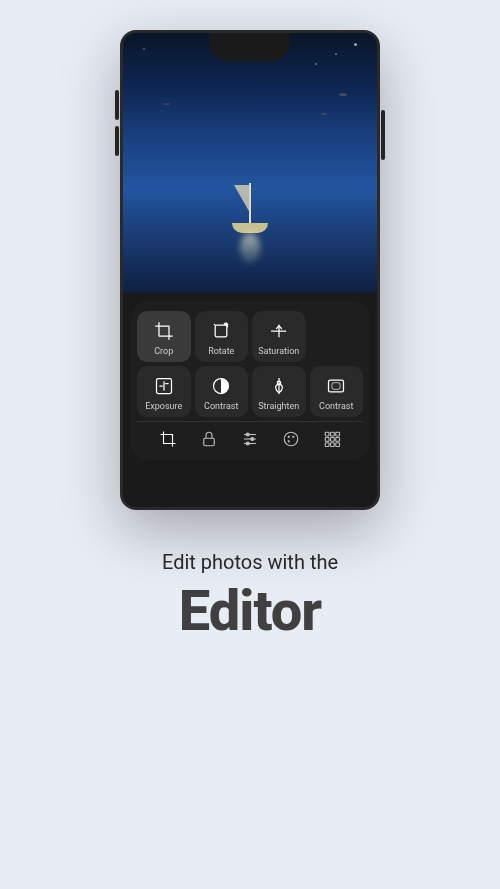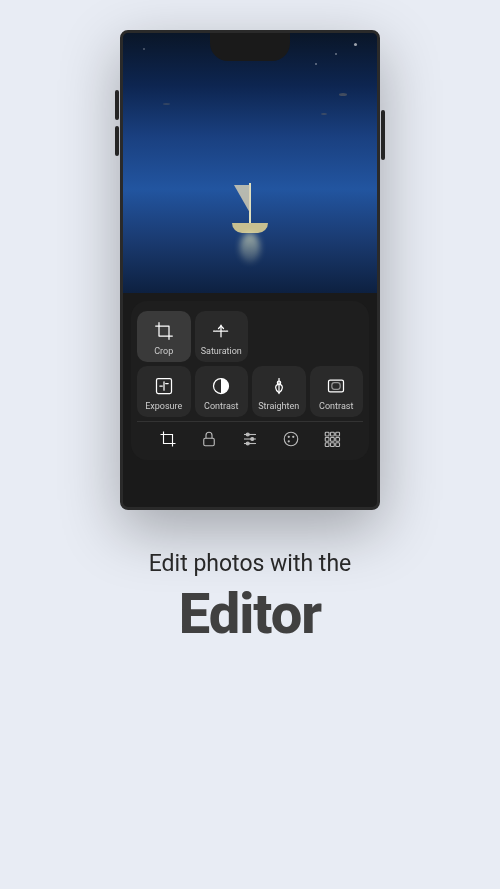--- a/index.html
+++ b/index.html
@@ -21,21 +21,21 @@
       position: relative;
       width: 260px;
       height: 480px;
       margin-top: 30px;
     }
 
     .phone-frame {
       width: 260px;
       height: 480px;
       background: #1a1a1a;
-      border-radius: 8px;
+      border-radius: 16px;
       border: 3px solid #2a2a2a;
       overflow: hidden;
       position: relative;
       box-shadow: 0 20px 60px rgba(0,0,0,0.3);
     }
 
     
     .phone-notch {
       position: absolute;
       top: 0;
@@ -194,21 +194,21 @@
     }
 
     
     .text-section {
       margin-top: 40px;
       text-align: center;
       padding: 0 40px;
     }
 
     .subtitle-text {
-      font-size: 23px;
+      font-size: 20px;
       font-weight: 400;
       color: #2a2a2a;
       margin-bottom: 4px;
     }
 
     .title-text {
       font-size: 56px;
       font-weight: 800;
       color: #404040;
       letter-spacing: -1px;
@@ -275,20 +275,31 @@
         <div class="tool-item active">
           <div class="tool-icon">
             <svg viewBox="0 0 24 24">
               <polyline points="6,2 6,18 22,18"></polyline>
               <polyline points="2,6 18,6 18,22"></polyline>
             </svg>
           </div>
           <span class="tool-label">Crop</span>
         </div>
 
+        <div class="tool-item">
+          <div class="tool-icon">
+            <svg viewBox="0 0 24 24">
+              <rect x="5" y="5" width="14" height="14" rx="2"></rect>
+              <path d="M5 5 L4 4"></path>
+              <path d="M16 3 C18 3 20 5 20 7" stroke-dasharray="2,1"></path>
+              <polyline points="18,2 20,4 16,4"></polyline>
+            </svg>
+          </div>
+          <span class="tool-label">Rotate</span>
+        </div>
 
         <div class="tool-item">
           <div class="tool-icon">
             <svg viewBox="0 0 24 24">
               <line x1="3" y1="12" x2="21" y2="12" stroke-dasharray="2,1"></line>
               <line x1="12" y1="5" x2="12" y2="19"></line>
               <polyline points="9,9 12,6 15,9"></polyline>
             </svg>
           </div>
           <span class="tool-label">Saturation</span>

